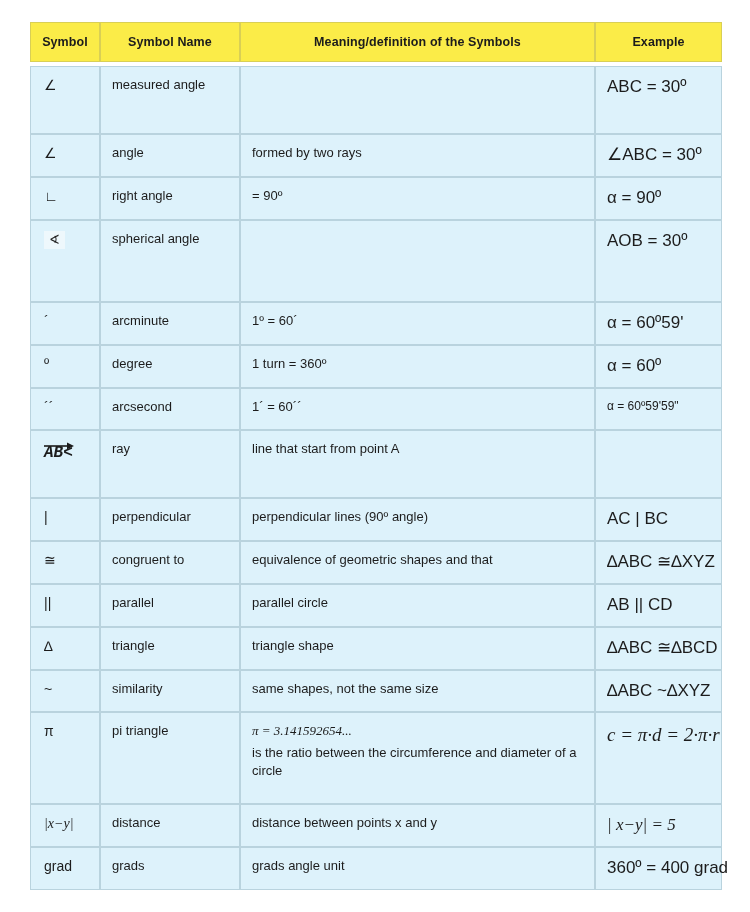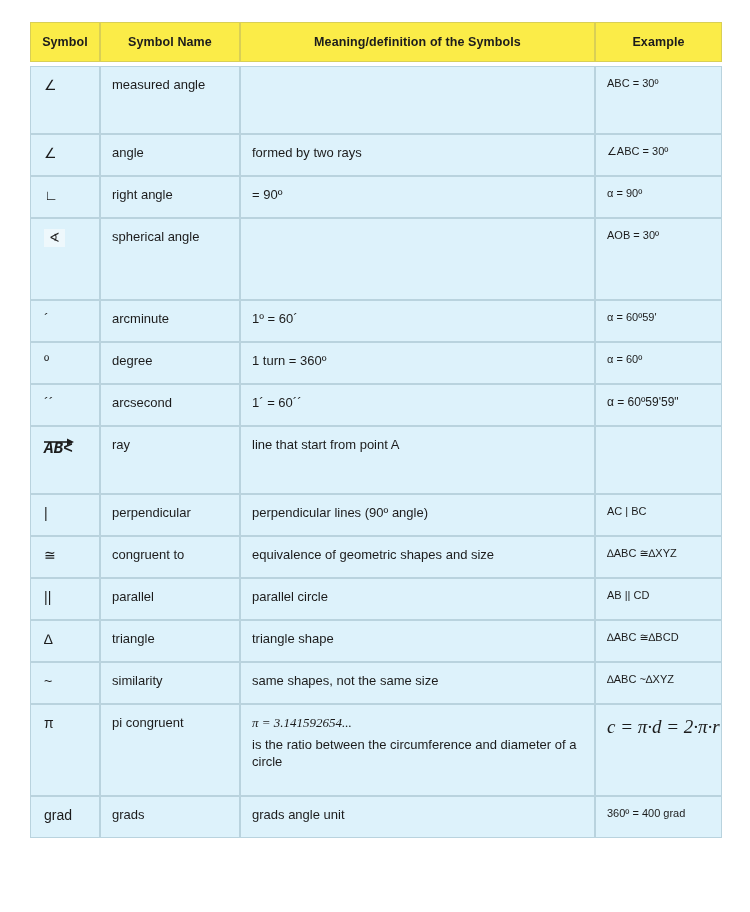--- a/index.html
+++ b/index.html
@@ -114,21 +114,21 @@
 
   .formula {
     font-family: "Liberation Serif", serif;
     font-style: italic;
     font-size: 19px;
     white-space: nowrap;
   }
 
   .pi-def-line1 { margin-bottom: 4px; }
   .pi-def-line2 { }
-  .example-cell { white-space: nowrap; font-size: 11px; }
+  .example-cell { white-space: nowrap; font-size: 17px; }
   .example-cell.small { font-size: 12px; }
 </style>
 </head>
 <body>
 
 <div class="sheet">
 
   <table class="symbols">
     <colgroup>
       <col class="c-symbol">
@@ -227,21 +227,21 @@
       <tr class="h-norm">
         <td class="cell-symbol">|</td>
         <td>perpendicular</td>
         <td>perpendicular lines (90º angle)</td>
         <td class="example-cell">AC | BC</td>
       </tr>
 
       <tr class="h-norm">
         <td class="cell-symbol">≅</td>
         <td>congruent to</td>
-        <td>equivalence of geometric shapes and size</td>
+        <td>equivalence of geometric shapes and that</td>
         <td class="example-cell">∆ABC ≅∆XYZ</td>
       </tr>
 
       <tr class="h-norm">
         <td class="cell-symbol">||</td>
         <td>parallel</td>
         <td>parallel circle</td>
         <td class="example-cell">AB || CD</td>
       </tr>
 
@@ -254,30 +254,40 @@
 
       <tr class="h-norm">
         <td class="cell-symbol">~</td>
         <td>similarity</td>
         <td>same shapes, not the same size</td>
         <td class="example-cell">∆ABC ~∆XYZ</td>
       </tr>
 
       <tr class="h-pi">
         <td class="cell-symbol">π</td>
-        <td>pi congruent</td>
+        <td>pi triangle</td>
         <td>
           <div class="pi-def-line1 ital">π = 3.141592654...</div>
           <div class="pi-def-line2">is the ratio between the circumference and diameter of a circle</div>
         </td>
         <td>
           <span class="formula">c = π·d = 2·π·r</span>
         </td>
       </tr>
 
+      <tr class="h-norm">
+        <td class="cell-symbol">
+          <span class="ital">|x−y|</span>
+        </td>
+        <td>distance</td>
+        <td>distance between points x and y</td>
+        <td class="example-cell">
+          <span class="ital">| x−y| = 5</span>
+        </td>
+      </tr>
 
       <tr class="h-norm">
         <td class="cell-symbol">grad</td>
         <td>grads</td>
         <td>grads angle unit</td>
         <td class="example-cell">360º = 400 grad</td>
       </tr>
 
     </tbody>
   </table>

